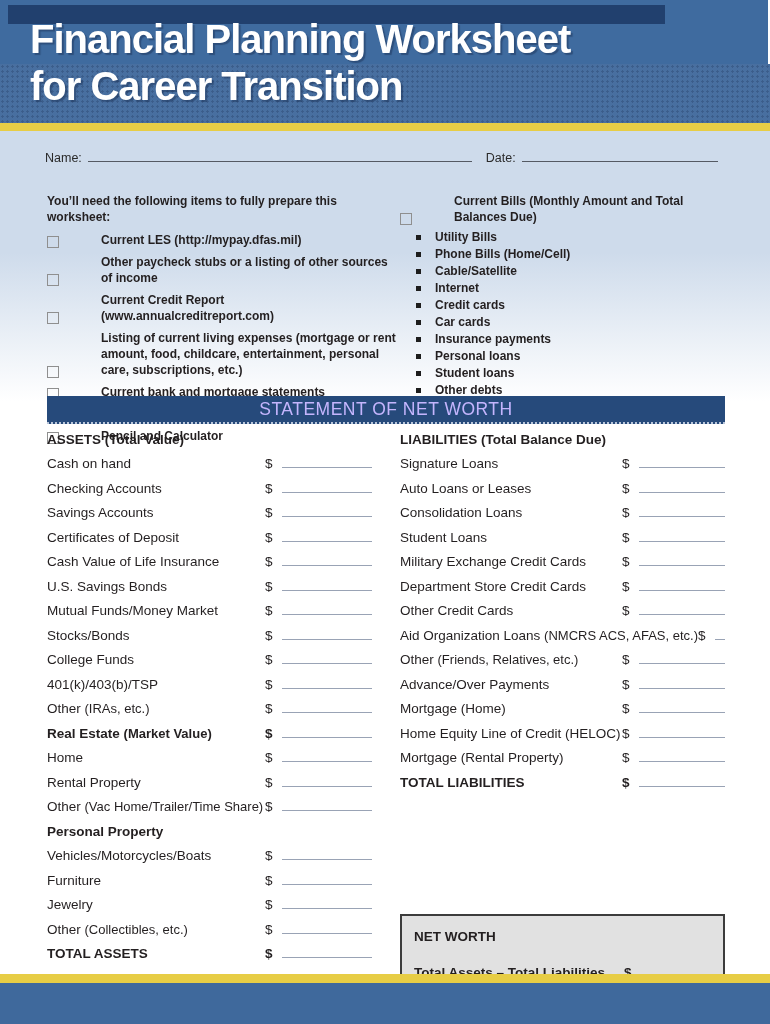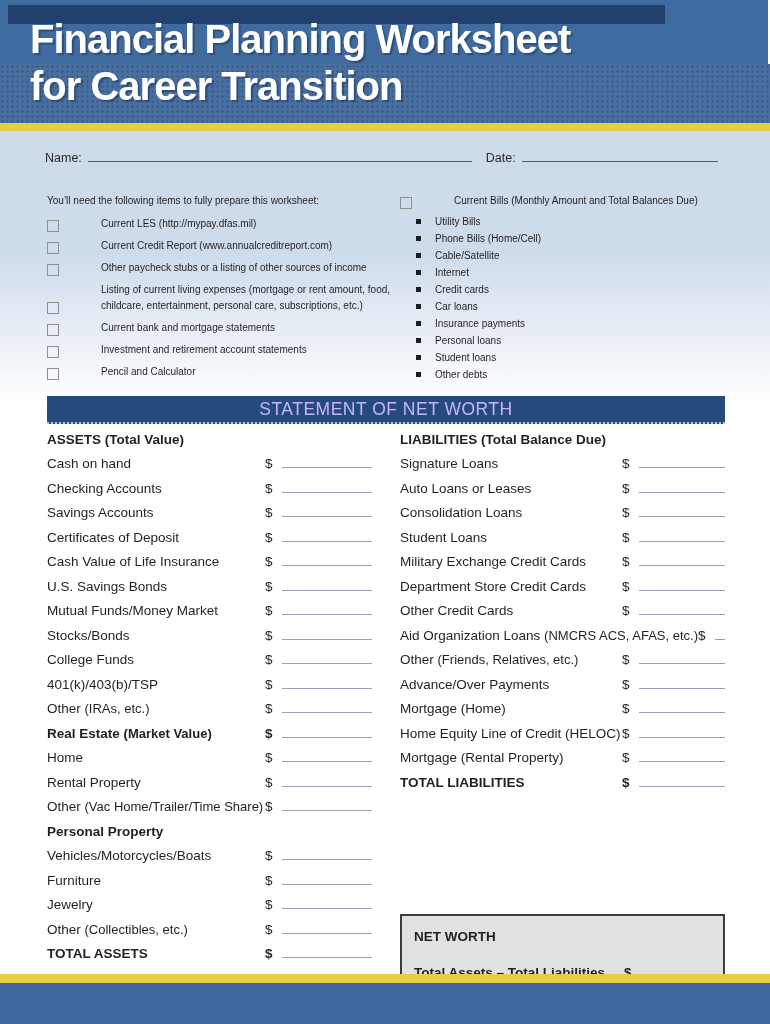--- a/index.html
+++ b/index.html
@@ -21,21 +21,21 @@
   .bluebg{position:absolute;left:0;top:131px;width:770px;height:270px;
           background:linear-gradient(to bottom,#cedbeb 0%,#cedbeb 45%,rgba(206,219,235,0) 100%);}
   
   .namerow{position:absolute;left:45px;top:150px;width:673px;display:flex;align-items:baseline;
            font-size:12.5px;color:#2a2a2a;}
   .fline{display:inline-block;border-bottom:1px solid #555a63;height:11px;}
   .namerow .lbl{margin-right:6px;}
   .namerow .nline{width:384px;margin-right:14px;}
   .namerow .dline{flex:1;}
   
-  .checkcols{position:absolute;left:47px;top:193px;width:678px;display:flex;font-size:10px;line-height:16px;}
+  .checkcols{position:absolute;left:47px;top:193px;width:678px;display:flex;font-size:12px;line-height:16px;font-weight:bold;}
   .ccol-l{width:353px;}
   .ccol-r{width:325px;}
   .intro{margin:0 0 7px 0;}
   .check-item{display:flex;align-items:flex-end;margin-bottom:6px;gap:29px;}
   .checkbox{flex:0 0 auto;width:10px;height:10px;border:1.4px solid #8f8f8f;margin:2px 13px 0 0;background:transparent;}
   .bul-item{display:flex;align-items:flex-start;margin-bottom:4px;line-height:13px;}
   .bullet{flex:0 0 auto;width:5px;height:5px;background:#1d1d1d;margin:4px 14px 0 16px;}
   
   .nwbar{position:absolute;left:47px;top:396px;width:678px;height:26px;background:#264a7b;
          color:#c4b5fd;font-size:17.5px;letter-spacing:.5px;text-align:center;line-height:26px;
@@ -88,25 +88,25 @@
   <div class="checkcols">
     <div class="ccol-l">
       <p class="intro">You’ll need the following items to fully prepare this worksheet:</p>
       <div>
           <div class="check-item">
             <span class="checkbox"></span>
             <span class="check-label">Current LES (http://mypay.dfas.mil)</span>
           </div>
           <div class="check-item">
             <span class="checkbox"></span>
+            <span class="check-label">Other paycheck stubs or a listing of other sources of income</span>
+          </div>
+          <div class="check-item">
+            <span class="checkbox"></span>
             <span class="check-label">Current Credit Report (www.annualcreditreport.com)</span>
-          </div>
-          <div class="check-item">
-            <span class="checkbox"></span>
-            <span class="check-label">Other paycheck stubs or a listing of other sources of income</span>
           </div>
           <div class="check-item">
             <span class="checkbox"></span>
             <span class="check-label">Listing of current living expenses (mortgage or rent amount, food, childcare, entertainment, personal care, subscriptions, etc.)</span>
           </div>
           <div class="check-item">
             <span class="checkbox"></span>
             <span class="check-label">Current bank and mortgage statements</span>
           </div>
           <div class="check-item">
@@ -140,21 +140,21 @@
           <div class="bul-item">
             <span class="bullet"></span>
             <span>Internet</span>
           </div>
           <div class="bul-item">
             <span class="bullet"></span>
             <span>Credit cards</span>
           </div>
           <div class="bul-item">
             <span class="bullet"></span>
-            <span>Car loans</span>
+            <span>Car cards</span>
           </div>
           <div class="bul-item">
             <span class="bullet"></span>
             <span>Insurance payments</span>
           </div>
           <div class="bul-item">
             <span class="bullet"></span>
             <span>Personal loans</span>
           </div>
           <div class="bul-item">

